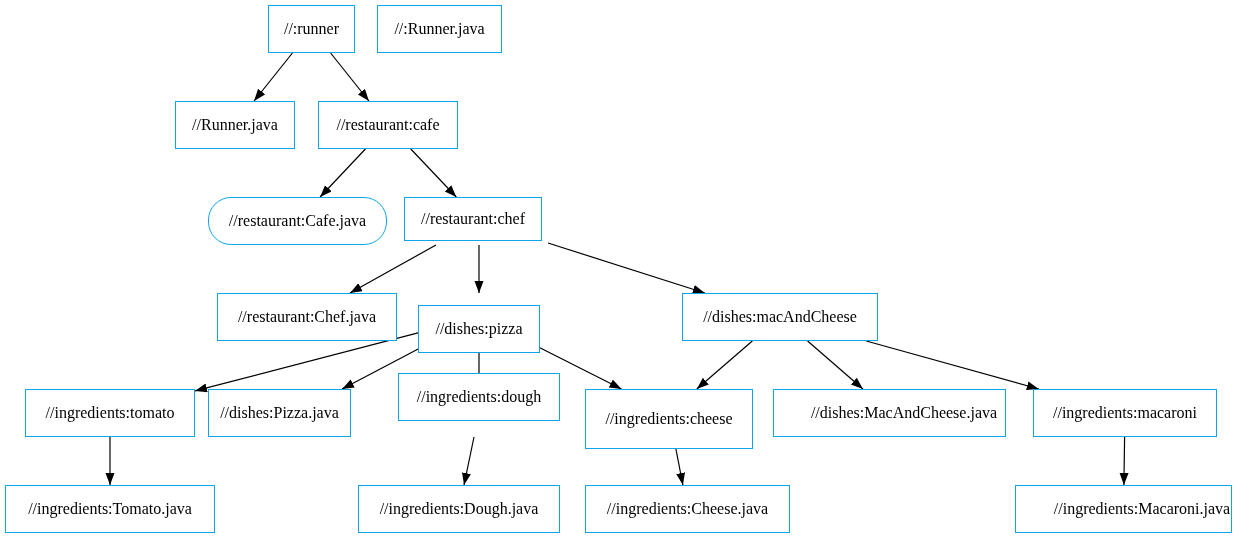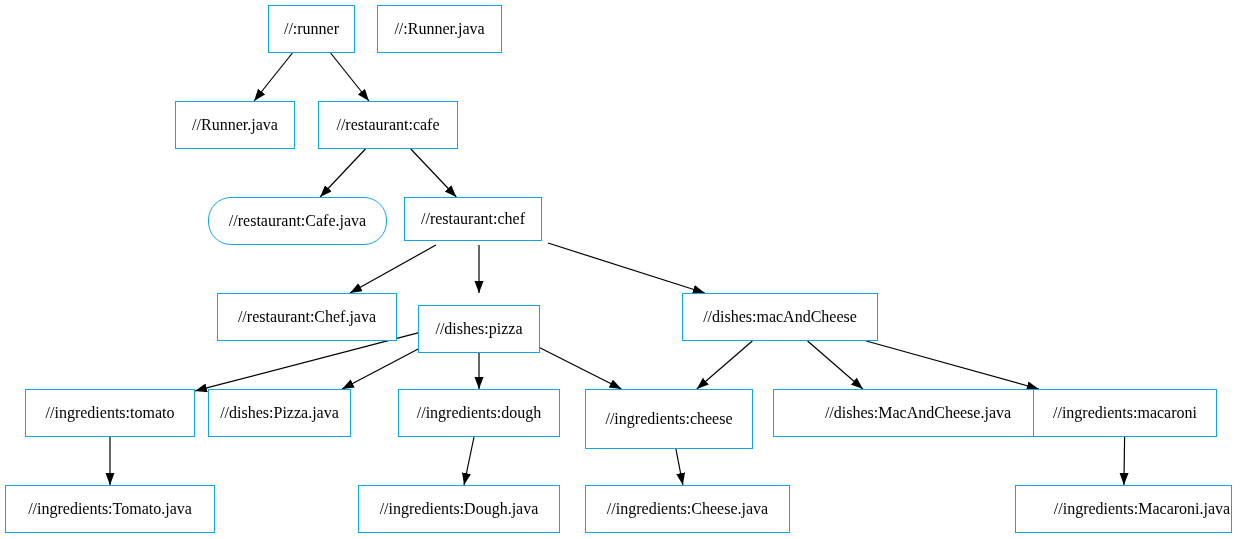--- a/index.html
+++ b/index.html
@@ -77,23 +77,23 @@
 
   <div class="node" style="left:208px;  top:197px; width:179px; height:48px;border-radius:23px;">//restaurant:Cafe.java</div>
   <div class="node" style="left:404px;  top:197px; width:138px; height:44px;">//restaurant:chef</div>
 
   <div class="node" style="left:217px;  top:293px; width:180px; height:48px;">//restaurant:Chef.java</div>
   <div class="node" style="left:418px;  top:293px; width:122px; height:48px;margin-top:12px;">//dishes:pizza</div>
   <div class="node" style="left:682px;  top:293px; width:196px; height:48px;">//dishes:macAndCheese</div>
 
   <div class="node" style="left:25px;   top:389px; width:170px; height:48px;">//ingredients:tomato</div>
   <div class="node" style="left:208px;  top:389px; width:143px; height:48px;">//dishes:Pizza.java</div>
-  <div class="node" style="left:398px;  top:389px; width:162px; height:48px;">//ingredients:dough</div>
+  <div class="node" style="left:398px;  top:373px; width:162px; height:48px;">//ingredients:dough</div>
   <div class="node" style="left:585px;  top:389px; width:168px; height:60px;">//ingredients:cheese</div>
-  <div class="node" style="left:773px;  top:389px; width:261px; height:48px;padding-left:29px;">//dishes:MacAndCheese.java</div>
+  <div class="node" style="left:773px;  top:389px; width:233px; height:48px;padding-left:29px;">//dishes:MacAndCheese.java</div>
   <div class="node" style="left:1033px; top:389px; width:184px; height:48px;">//ingredients:macaroni</div>
 
   <div class="node" style="left:5px;    top:485px; width:210px; height:48px;">//ingredients:Tomato.java</div>
   <div class="node" style="left:358px;  top:485px; width:202px; height:48px;">//ingredients:Dough.java</div>
   <div class="node" style="left:585px;  top:485px; width:205px; height:48px;">//ingredients:Cheese.java</div>
   <div class="node" style="left:1015px; top:485px; width:217px; height:48px;padding-left:37px;">//ingredients:Macaroni.java</div>
 
 </div>
 
 </body></html>

